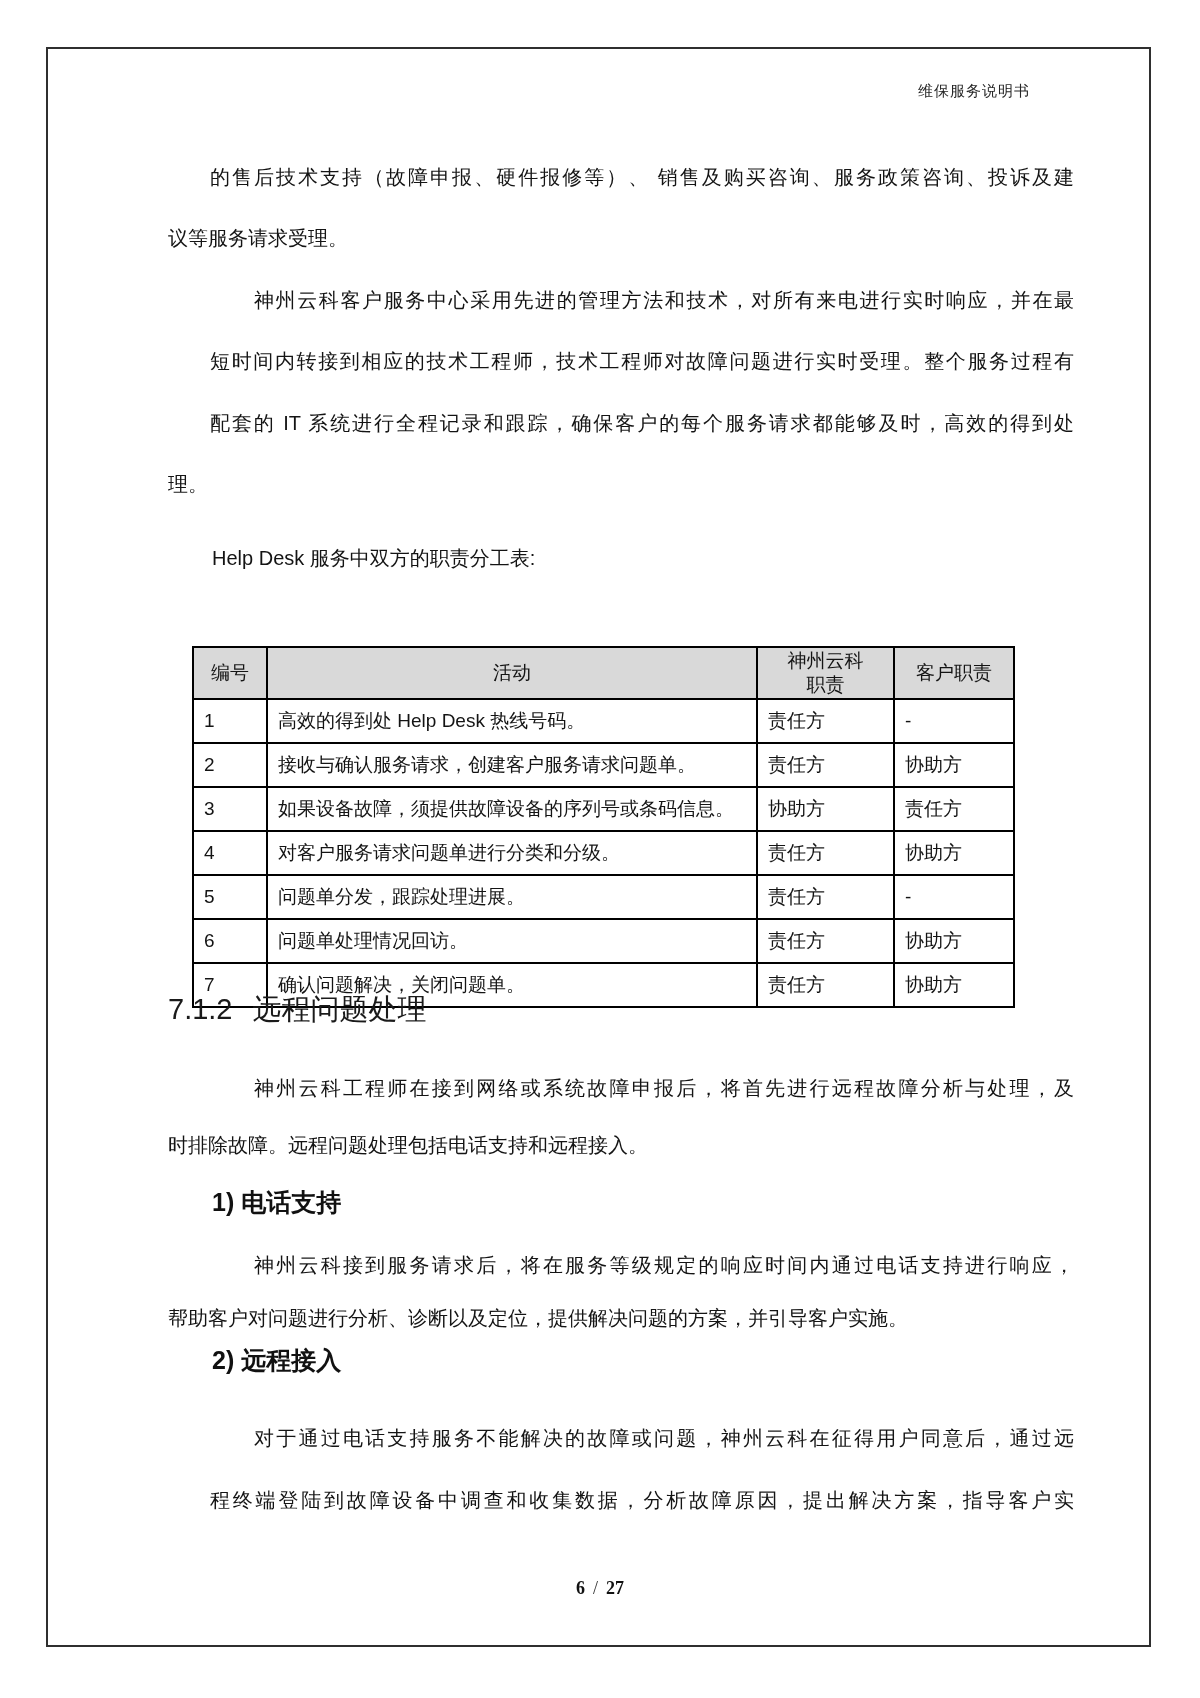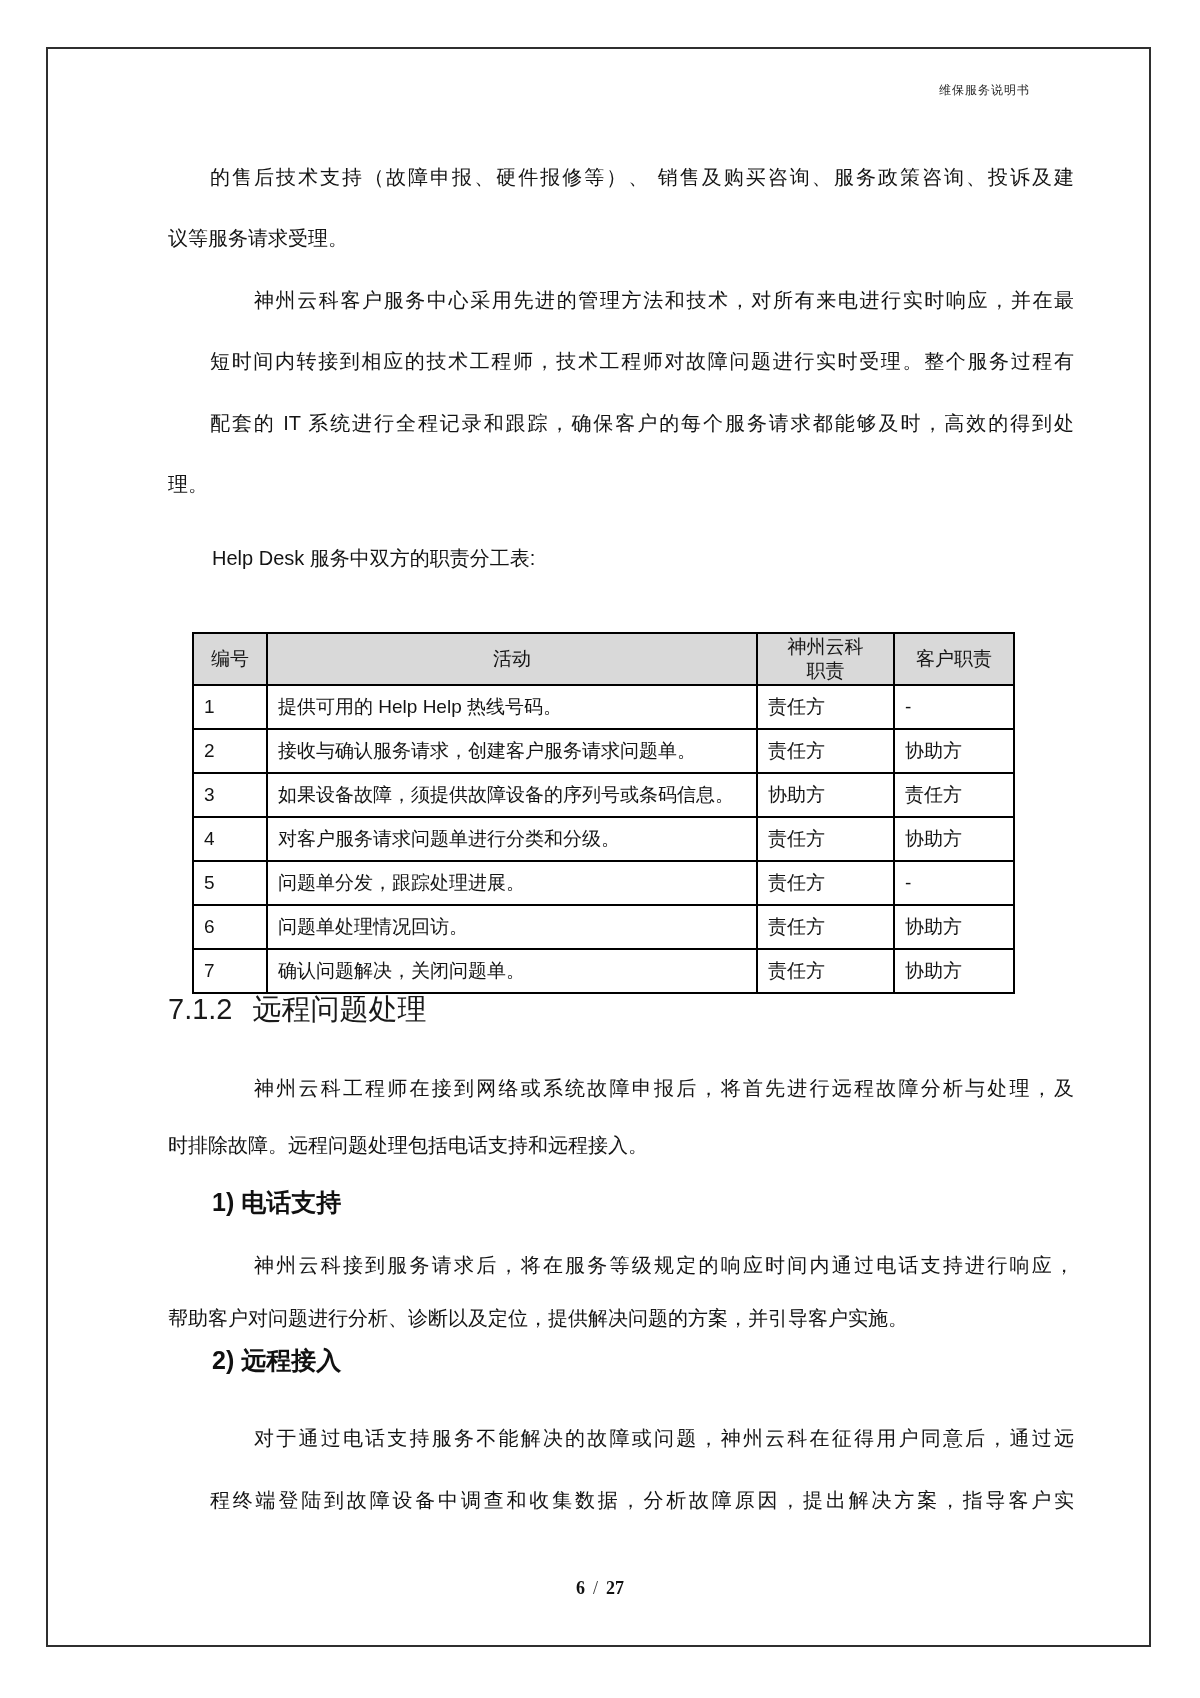--- a/index.html
+++ b/index.html
@@ -17,21 +17,21 @@
     left: 46px; top: 47px;
     width: 1105px; height: 1600px;
     border: 2px solid #2f2f2f;
     box-sizing: border-box;
     pointer-events: none;
   }
   .doc-header {
     position: absolute;
     top: 82px; right: 170px;
     font-family: Liberation Mono, monospace;
-    font-size: 12px;
+    font-size: 15px;
     color: #262626;
     letter-spacing: 1px;
   }
   .bline {
     position: absolute;
     left: 168px; width: 864px;
     height: 62px; line-height: 62px;
     font-size: 20px;
     white-space: nowrap;
     color: #141414;
@@ -51,21 +51,21 @@
     position: absolute;
     left: 212px;
     height: 62px; line-height: 62px;
     font-size: 25px;
     font-weight: bold;
     color: #111111;
     white-space: nowrap;
   }
   table.resp-table {
     position: absolute;
-    left: 192px; top: 632px;
+    left: 192px; top: 646px;
     border-collapse: collapse;
     table-layout: fixed;
     width: 821px;
     font-size: 19px;
     color: #141414;
     border-radius: 16px;
   }
   table.resp-table td, table.resp-table th {
     border: 2px solid #000000;
     font-weight: normal;
@@ -121,21 +121,21 @@
         <th>编号</th>
         <th>活动</th>
         <th>神州云科
 职责</th>
         <th>客户职责</th>
       </tr>
     </thead>
     <tbody>
       <tr>
         <td>1</td>
-        <td>提供可用的 Help Help 热线号码。</td>
+        <td>高效的得到处 Help Desk 热线号码。</td>
         <td>责任方</td>
         <td>-</td>
       </tr>
       <tr>
         <td>2</td>
         <td>接收与确认服务请求，创建客户服务请求问题单。</td>
         <td>责任方</td>
         <td>协助方</td>
       </tr>
       <tr>

